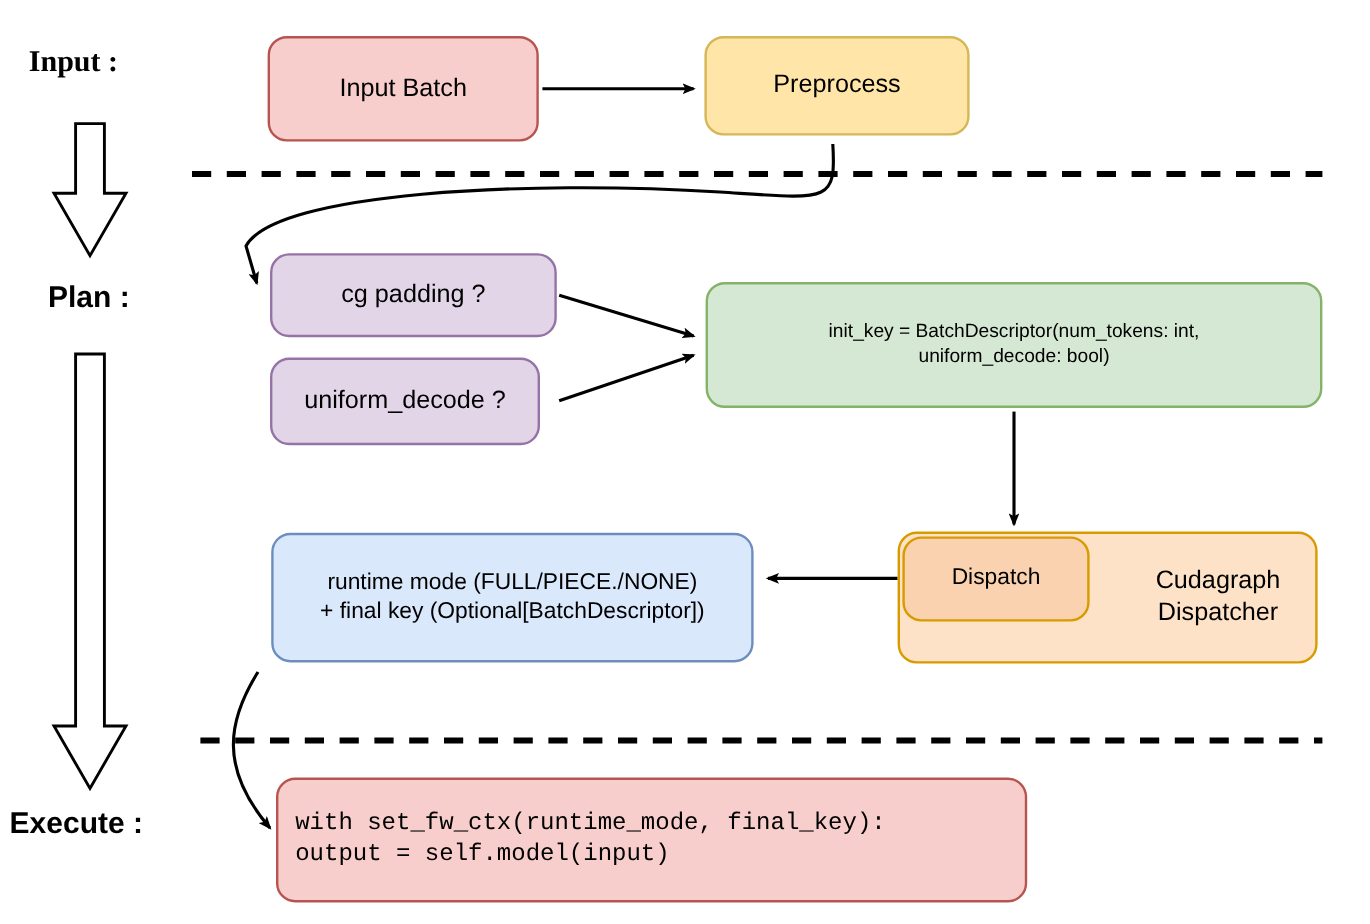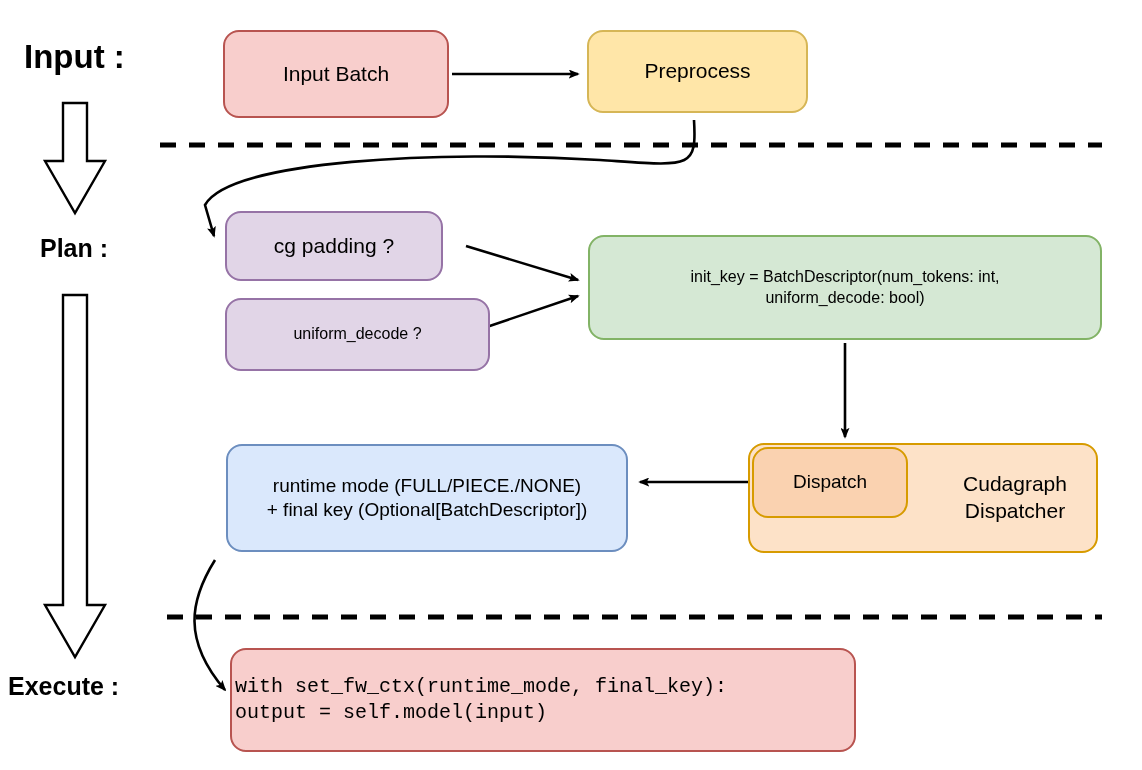--- a/index.html
+++ b/index.html
@@ -42,21 +42,21 @@
   .stage-label {
     position: absolute;
     font-weight: bold;
     color: #000000;
     white-space: nowrap;
   }
   .code-node {
     font-family: "Liberation Mono", monospace;
     justify-content: flex-start;
     text-align: left;
-    padding-left: 3px;
+    padding-left: 14px;
     letter-spacing: 0px;
   }
 </style>
 </head>
 <body>
 
 <div id="stage">
 
   <svg class="svg-layer" id="edge-layer" viewBox="0 0 1142 770" width="1142" height="770">
     <defs>
@@ -77,29 +77,29 @@
         <path d="M 694 120 C 697 170 690 166 600 160 C 440 150 230 160 205 205 L 214 236" fill="none" stroke="#000000" stroke-width="2.6" marker-end="url(#arrowhead)"></path>
         <path d="M 466 246 L 578 280" fill="none" stroke="#000000" stroke-width="2.6" marker-end="url(#arrowhead)"></path>
         <path d="M 466 334 L 578 296" fill="none" stroke="#000000" stroke-width="2.6" marker-end="url(#arrowhead)"></path>
         <path d="M 845 343 L 845 437" fill="none" stroke="#000000" stroke-width="2.6" marker-end="url(#arrowhead)"></path>
         <path d="M 748 482 L 640 482" fill="none" stroke="#000000" stroke-width="2.6" marker-end="url(#arrowhead)"></path>
         <path d="M 215 560 C 190 600 182 640 225 690" fill="none" stroke="#000000" stroke-width="2.6" marker-end="url(#arrowhead)"></path>
       </g>
   </svg>
 
   <div id="stage-labels">
-      <div class="stage-label" style="left: 24px; top: 38px; font-size: 33px;">Input :</div>
+      <div class="stage-label" style="left: 24px; top: 38px; font-size: 25px; font-family: Liberation Serif, serif;">Input :</div>
       <div class="stage-label" style="left: 40px; top: 234px; font-size: 25px;">Plan :</div>
       <div class="stage-label" style="left: 8px; top: 672px; font-size: 25px;">Execute :</div>
     </div>
   <div id="node-layer">
       <div class="node" style="left: 223px; top: 30px; width: 226px; height: 88px; background: rgb(248, 206, 204); border-color: rgb(184, 84, 80); font-size: 21px;">Input Batch</div>
       <div class="node" style="left: 587px; top: 30px; width: 221px; height: 83px; background: rgb(255, 230, 168); border-color: rgb(214, 182, 86); font-size: 21px;">Preprocess</div>
-      <div class="node" style="left: 225px; top: 211px; width: 218px; height: 70px; background: rgb(225, 213, 231); border-color: rgb(150, 115, 166); font-size: 21px;">cg padding ?</div>
-      <div class="node" style="left: 225px; top: 298px; width: 265px; height: 73px; background: rgb(225, 213, 231); border-color: rgb(150, 115, 166); font-size: 16px;">uniform_decode ?</div>
+      <div class="node" style="left: 225px; top: 211px; width: 239px; height: 70px; background: rgb(225, 213, 231); border-color: rgb(150, 115, 166); font-size: 21px;">cg padding ?</div>
+      <div class="node" style="left: 225px; top: 298px; width: 225px; height: 73px; background: rgb(225, 213, 231); border-color: rgb(150, 115, 166); font-size: 21px;">uniform_decode ?</div>
       <div class="node" style="left: 588px; top: 235px; width: 514px; height: 105px; background: rgb(213, 232, 212); border-color: rgb(130, 179, 102); font-size: 16px;">init_key = BatchDescriptor(num_tokens: int,
 uniform_decode: bool)</div>
       <div class="node" style="left: 226px; top: 444px; width: 402px; height: 108px; background: rgb(218, 232, 252); border-color: rgb(108, 142, 191); font-size: 19px;">runtime mode (FULL/PIECE./NONE)
 + final key (Optional[BatchDescriptor])</div>
       <div class="node" style="left: 748px; top: 443px; width: 350px; height: 110px; background: rgb(253, 226, 200); border-color: rgb(215, 155, 0); font-size: 21px; padding-left: 184px;">Cudagraph
 Dispatcher</div>
       <div class="node" style="left: 752px; top: 447px; width: 156px; height: 71px; background: rgb(250, 210, 176); border-color: rgb(215, 155, 0); font-size: 19px;">Dispatch</div>
       <div class="node code-node" style="left: 230px; top: 648px; width: 626px; height: 104px; background: rgb(248, 206, 204); border-color: rgb(184, 84, 80); font-size: 20px;">with set_fw_ctx(runtime_mode, final_key):
     output = self.model(input)</div>
     </div>

